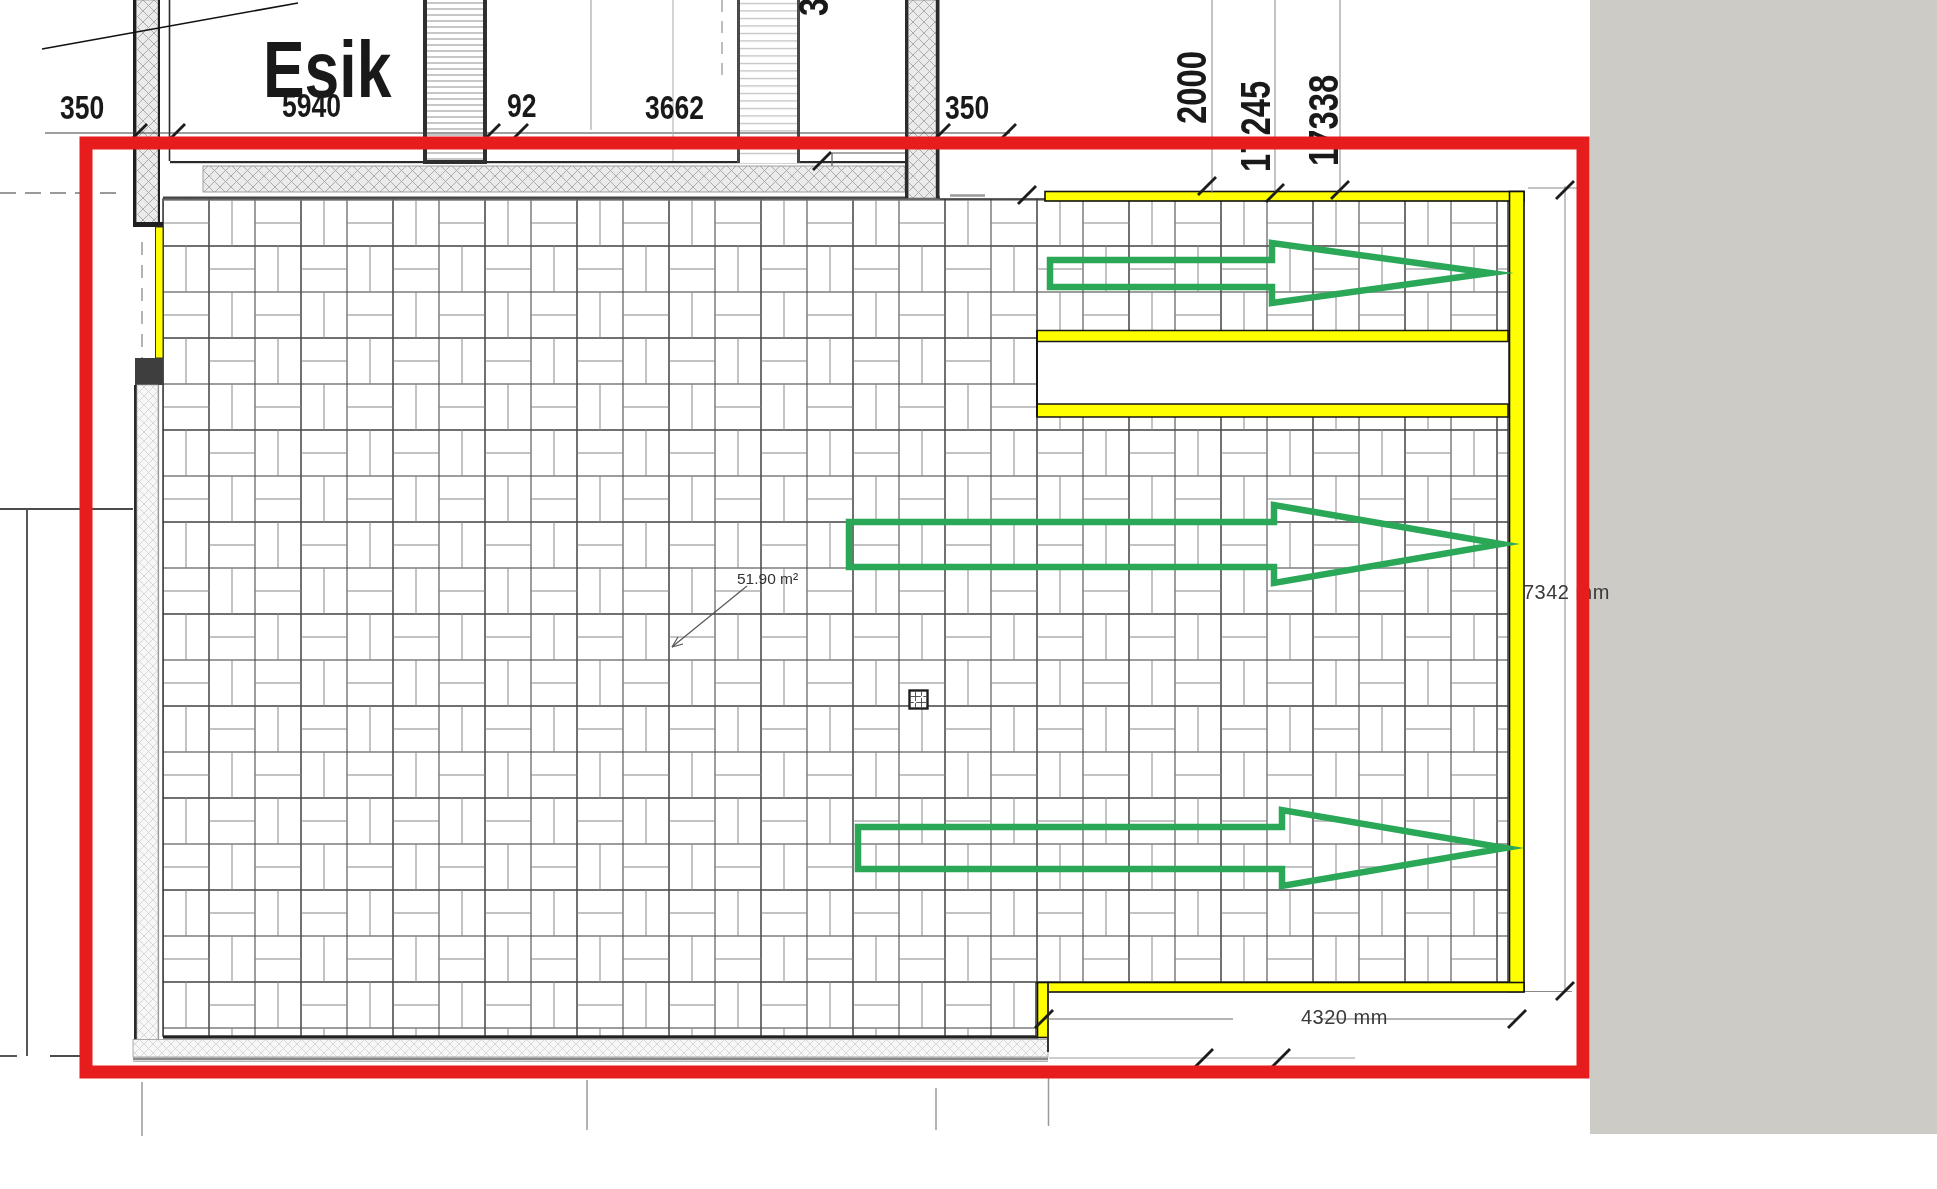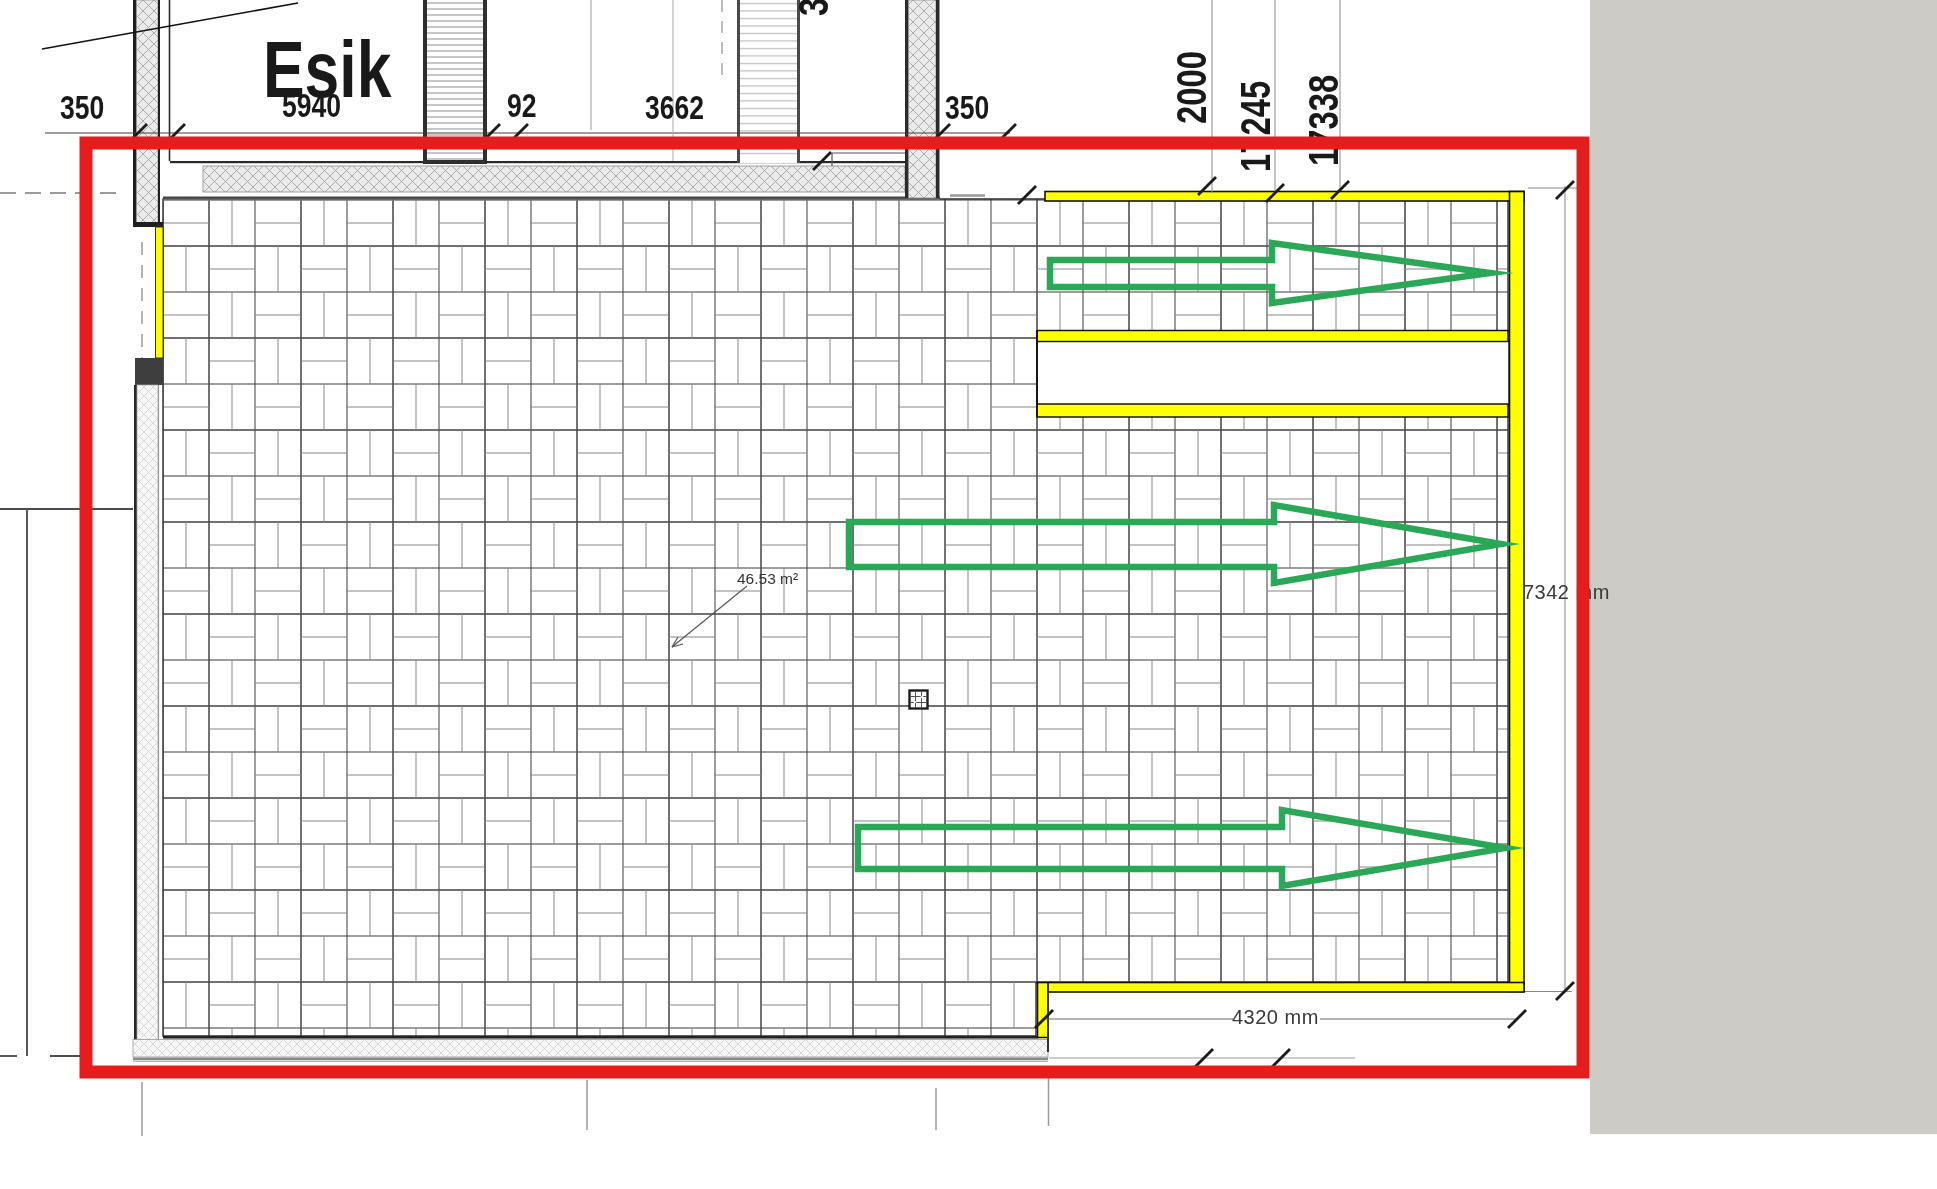--- a/index.html
+++ b/index.html
@@ -201,22 +201,22 @@
 <div class="lbl f34" style="left:282px;top:90px;">5940</div>
 <div class="lbl f34" style="left:60px;top:92px;">350</div>
 <div class="lbl f34" style="left:507px;top:90px;">92</div>
 <div class="lbl f34" style="left:645px;top:92px;">3662</div>
 <div class="lbl f34" style="left:945px;top:92px;">350</div>
 <div class="lbl rot f42" style="left:1175px;top:124px;">2000</div>
 <div class="lbl rot f42" style="left:1239px;top:172px;">17245</div>
 <div class="lbl rot f42" style="left:1307px;top:166px;">17338</div>
 <div class="lbl rot f42" style="left:797px;top:16px;">3</div>
 <div class="lbl meas f20" style="left:1523px;top:583px;">7342 mm</div>
-<div class="lbl meas f20" style="left:1232px;top:1008px;">4320 mm</div>
-<div class="lbl area f15" style="left:737px;top:572px;">46.53 m²</div>
+<div class="lbl meas f20" style="left:1301px;top:1008px;">4320 mm</div>
+<div class="lbl area f15" style="left:737px;top:572px;">51.90 m²</div>
 
 <svg class="icon-grid" viewBox="0 0 21 21">
   <rect x="1.5" y="1.5" width="18" height="18" fill="#fdfdfd" stroke="#1e1e1e" stroke-width="2.4"></rect>
   <line x1="7.5" y1="2" x2="7.5" y2="19" stroke="#555" stroke-width="1"></line>
   <line x1="13.5" y1="2" x2="13.5" y2="19" stroke="#555" stroke-width="1"></line>
   <line x1="2" y1="7.5" x2="19" y2="7.5" stroke="#555" stroke-width="1"></line>
   <line x1="2" y1="13.5" x2="19" y2="13.5" stroke="#555" stroke-width="1"></line>
   <line x1="4" y1="16" x2="17" y2="5" stroke="#ffffff" stroke-width="1.6"></line>
 </svg>
 

